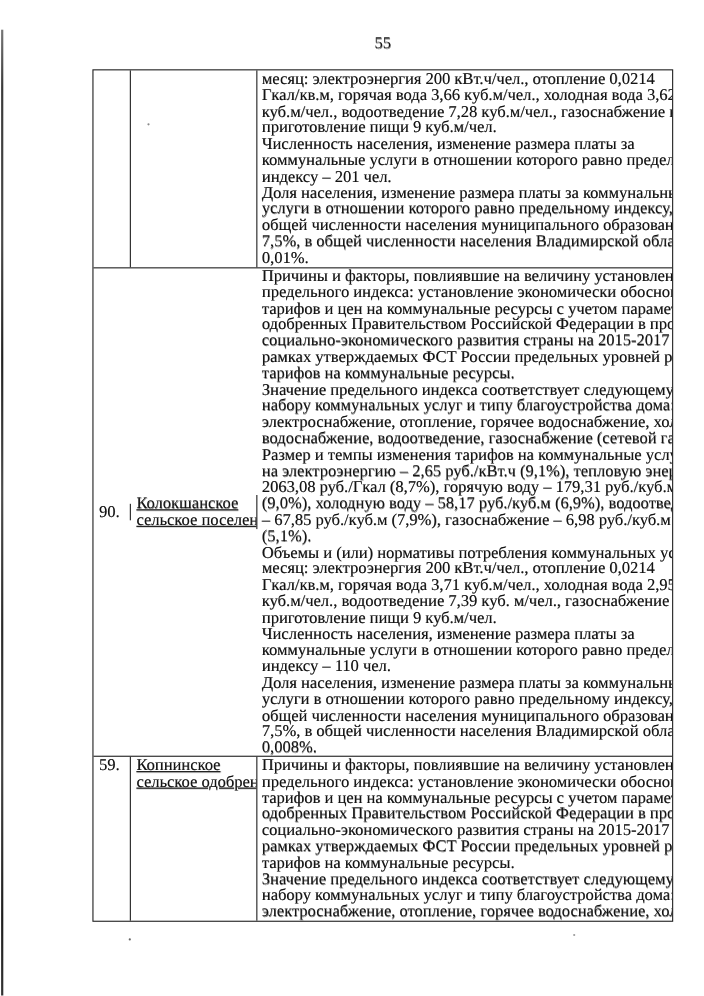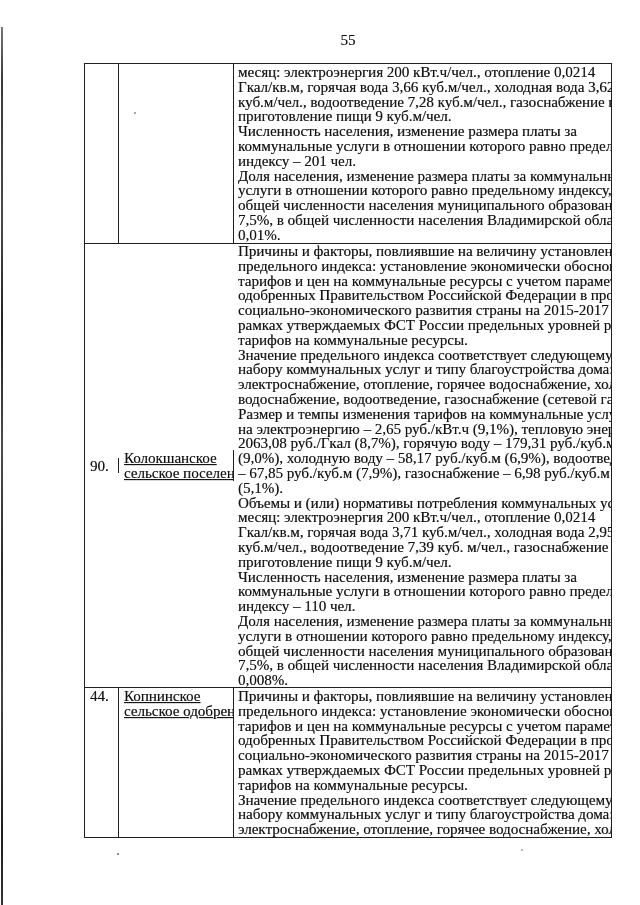--- a/index.html
+++ b/index.html
@@ -155,21 +155,21 @@
 индексу – 110 чел.</p>
       <p>Доля населения, изменение размера платы за коммунальные
 услуги в отношении которого равно предельному индексу, в
 общей численности населения муниципального образования –
 7,5%, в общей численности населения Владимирской области –
 0,008%.</p>
     </div>
   </div>
 
   <div class="t-row row-91">
-    <div class="cell c-num txt">44.</div>
+    <div class="cell c-num txt">59.</div>
     <div class="cell c-name txt">Копнинское
 сельское одобренных</div>
     <div class="cell c-text txt">
       <p>Причины и факторы, повлиявшие на величину установленного
 предельного индекса: установление экономически обоснованных
 тарифов и цен на коммунальные ресурсы с учетом параметров,
 одобренных Правительством Российской Федерации в прогнозе
 социально-экономического развития страны на 2015-2017 гг., и в
 рамках утверждаемых ФСТ России предельных уровней роста
 тарифов на коммунальные ресурсы.</p>

